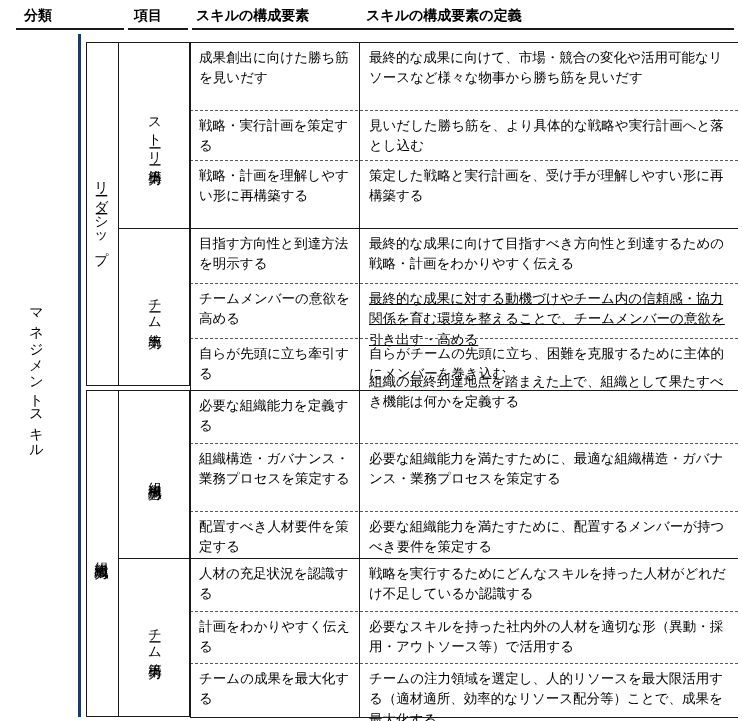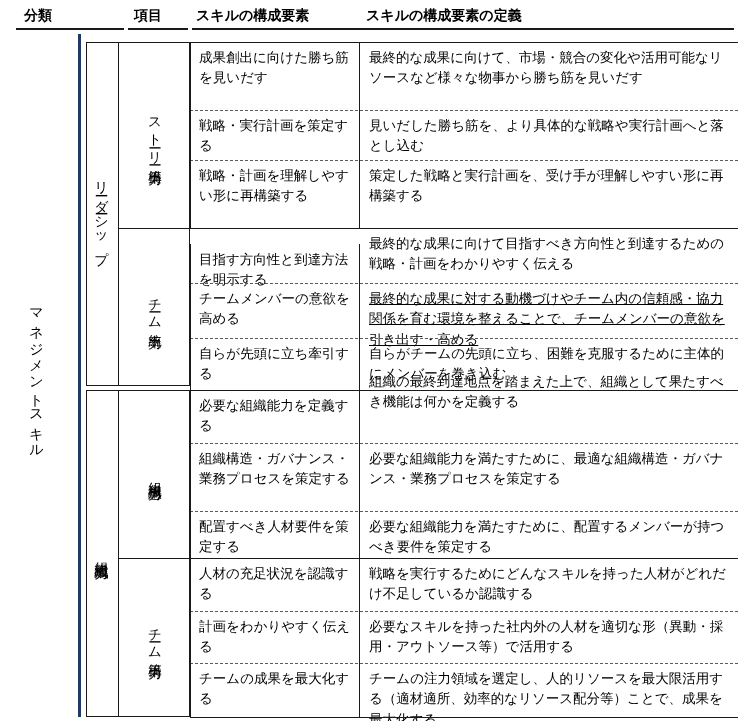--- a/index.html
+++ b/index.html
@@ -201,21 +201,21 @@
   <div class="row-sep" style="top:110px;"></div>
 
   <div class="elem-cell" style="top:110px; height:50px;">戦略・実行計画を策定する</div>
   <div class="def-cell" style="top:110px; height:50px;">見いだした勝ち筋を、より具体的な戦略や実行計画へと落とし込む</div>
   <div class="row-sep" style="top:160px;"></div>
 
   <div class="elem-cell" style="top:160px; height:68px;">戦略・計画を理解しやすい形に再構築する</div>
   <div class="def-cell" style="top:160px; height:68px;">策定した戦略と実行計画を、受け手が理解しやすい形に再構築する</div>
   <div class="row-sep solid" style="top:228px;"></div>
 
-  <div class="elem-cell" style="top:244px; height:55px;">目指す方向性と到達方法を明示する</div>
+  <div class="elem-cell" style="top:228px; height:55px;">目指す方向性と到達方法を明示する</div>
   <div class="def-cell" style="top:228px; height:55px;">最終的な成果に向けて目指すべき方向性と到達するための戦略・計画をわかりやすく伝える</div>
   <div class="row-sep" style="top:283px;"></div>
 
   <div class="elem-cell" style="top:283px; height:55px;">チームメンバーの意欲を高める</div>
   <div class="def-cell" style="top:283px; height:55px;text-decoration:underline;">最終的な成果に対する動機づけやチーム内の信頼感・協力関係を育む環境を整えることで、チームメンバーの意欲を引き出す・高める</div>
   <div class="row-sep" style="top:338px;"></div>
 
   <div class="elem-cell" style="top:338px; height:52px;">自らが先頭に立ち牽引する</div>
   <div class="def-cell" style="top:338px; height:52px;">自らがチームの先頭に立ち、困難を克服するために主体的にメンバーを巻き込む</div>
   <div class="row-sep solid" style="top:390px;"></div>

